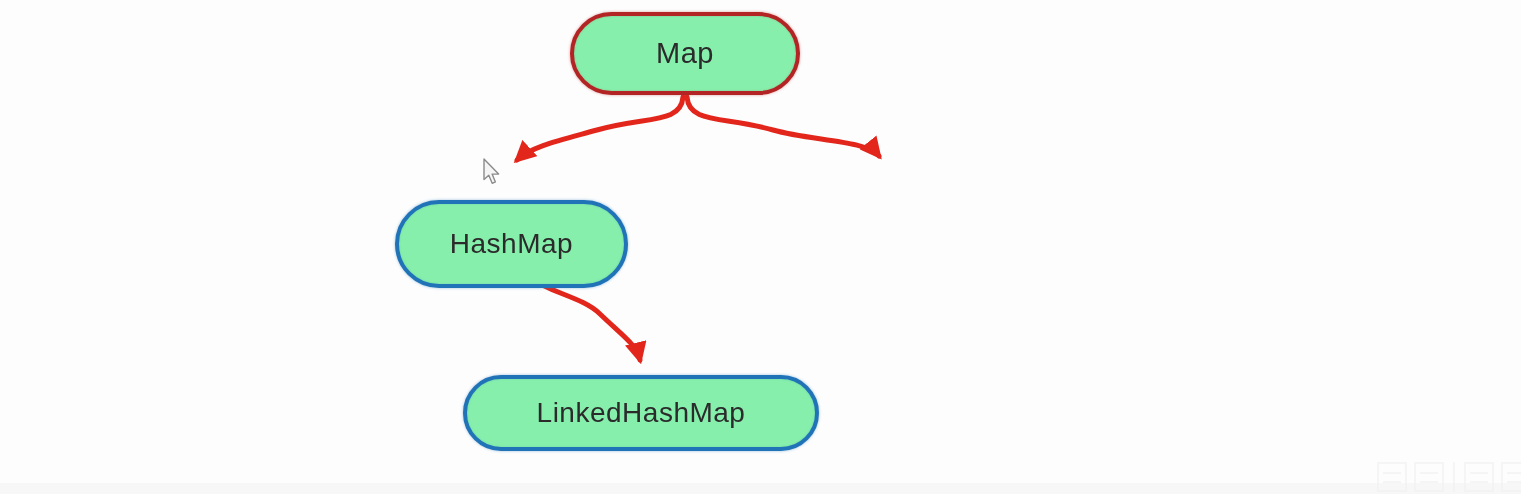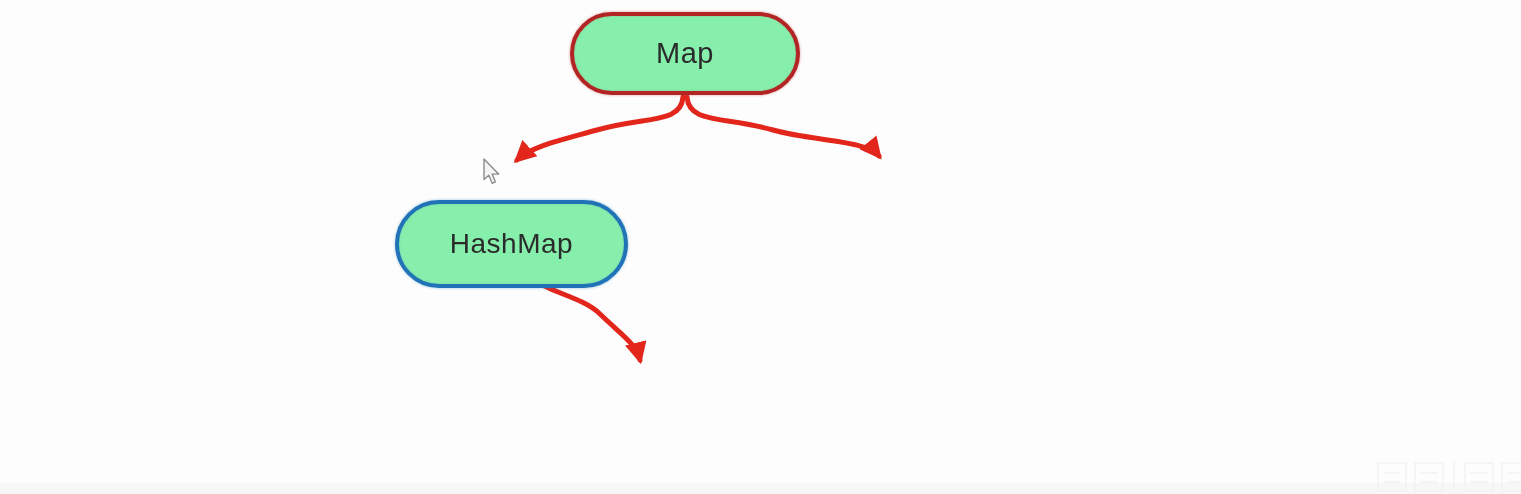--- a/index.html
+++ b/index.html
@@ -124,20 +124,23 @@
 
   <div class="node node-red" id="node-map">
     <span class="label">Map</span>
   </div>
 
   <div class="node node-blue" id="node-hashmap">
     <span class="label">HashMap</span>
   </div>
 
 
+  <div class="node node-blue" id="node-linkedhashmap">
+    <span class="label">LinkedHashMap</span>
+  </div>
 
   <svg class="cursor" viewBox="0 0 20 28">
     <path d="M2,1 L2,21.5 L6.8,17.3 L10.2,25.3 L13.4,23.9 L10.1,16.1 L16.6,16.1 Z" fill="#f5f5f5" stroke="#8b8b8b" stroke-width="1.4" stroke-linejoin="round"></path>
   </svg>
 
   <div class="bottom-strip"></div>
 
   <div class="watermark">
     <span class="wm-glyph"></span>
     <span class="wm-glyph"></span>

